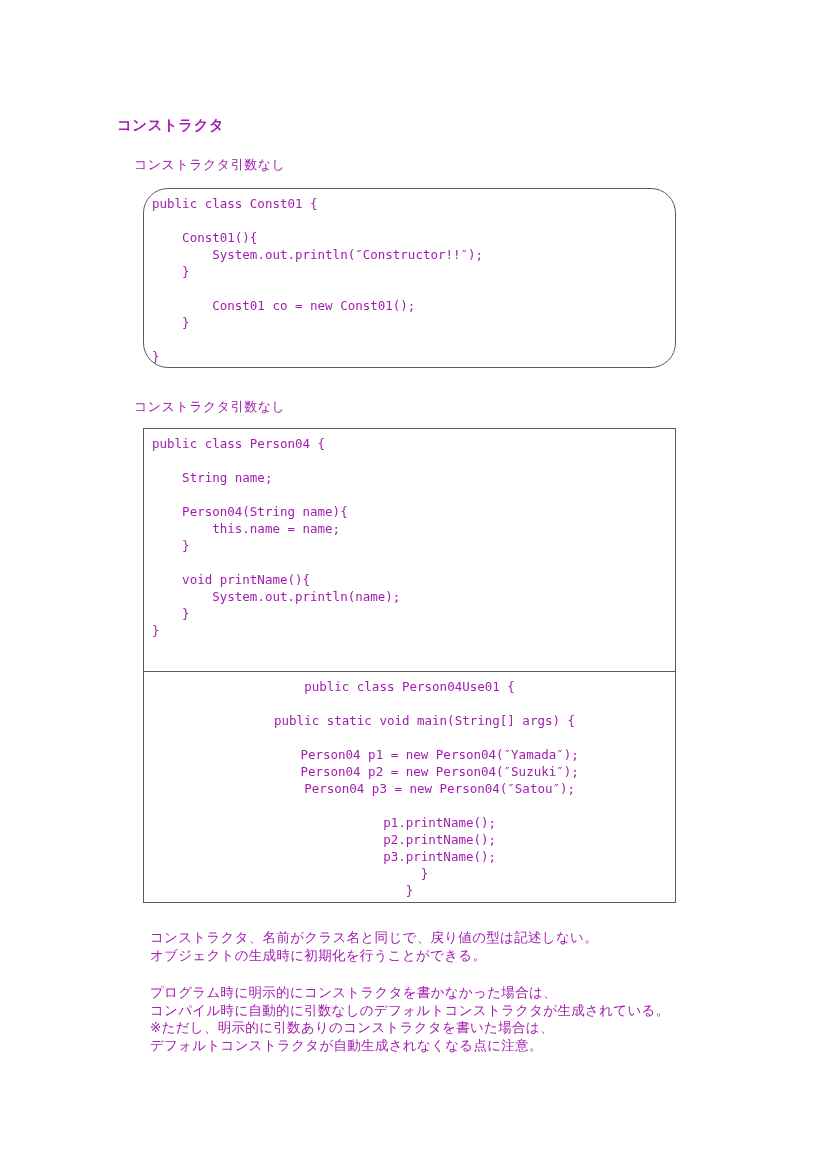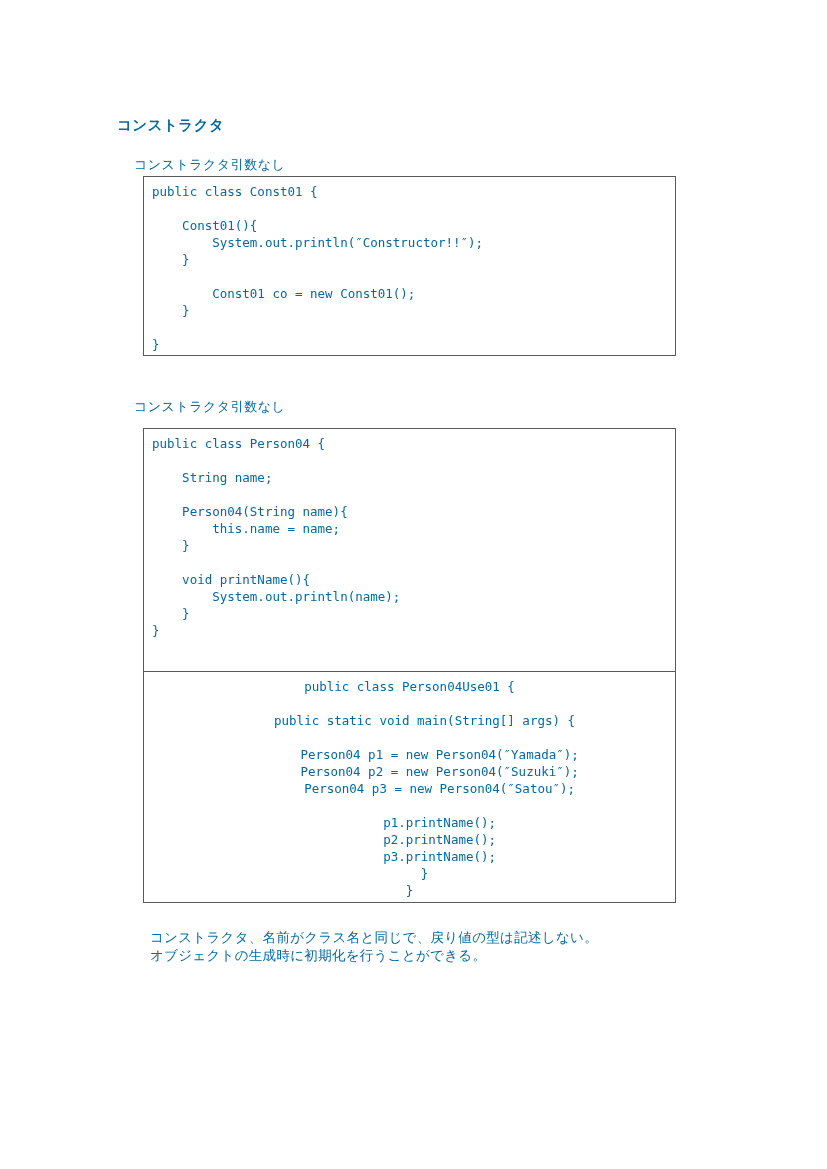--- a/index.html
+++ b/index.html
@@ -5,21 +5,21 @@
   html, body {
     margin: 0;
     padding: 0;
     background: #ffffff;
   }
   .page {
     position: relative;
     width: 827px;
     height: 1169px;
     background: #ffffff;
-    color: #0369a1;
+    color: #a21caf;
     font-family: "Liberation Sans", "DejaVu Sans", sans-serif;
     overflow: hidden;
     text-decoration: underline;
   }
   .doc-title {
     position: absolute;
     left: 117px;
     top: 116px;
     font-size: 14.5px;
     font-weight: bold;
@@ -42,21 +42,21 @@
     background: #ffffff;
     box-sizing: border-box;
     margin: 0;
     padding: 6px 8px 0 8px;
     font-family: "DejaVu Sans Mono", "Liberation Mono", monospace;
     font-size: 12.5px;
     line-height: 17px;
     white-space: pre;
     overflow: hidden;
   }
-  .code-box-1 { top: 176px; height: 180px; }
+  .code-box-1 { top: 188px; height: 180px; border-radius: 25px; }
   .code-box-2 { top: 428px; height: 296px; }
   .code-box-3 { top: 671px; height: 232px; text-align: center; }
   .notes-para {
     position: absolute;
     left: 150px;
     font-size: 13.5px;
     line-height: 17.5px;
     letter-spacing: 0.3px;
     white-space: pre-line;
   }
@@ -108,14 +108,18 @@
 
         p1.printName();
         p2.printName();
         p3.printName();
     }
 }</pre>
 
   <div class="notes-para notes-1">コンストラクタ、名前がクラス名と同じで、戻り値の型は記述しない。
 オブジェクトの生成時に初期化を行うことができる。</div>
 
+  <div class="notes-para notes-2">プログラム時に明示的にコンストラクタを書かなかった場合は、
+コンパイル時に自動的に引数なしのデフォルトコンストラクタが生成されている。
+※ただし、明示的に引数ありのコンストラクタを書いた場合は、
+デフォルトコンストラクタが自動生成されなくなる点に注意。</div>
 
 </div>
 
 </body></html>

